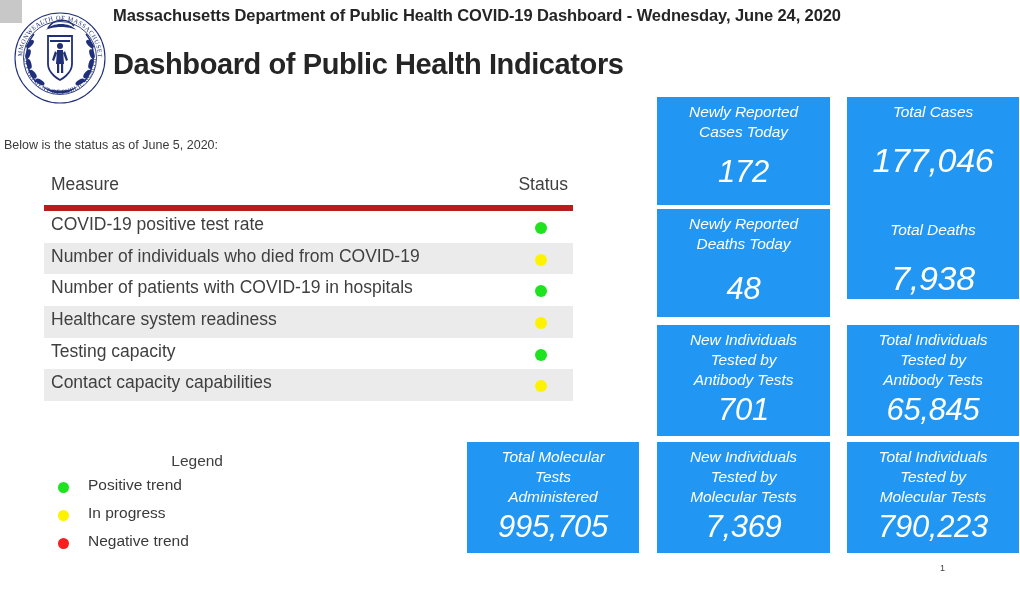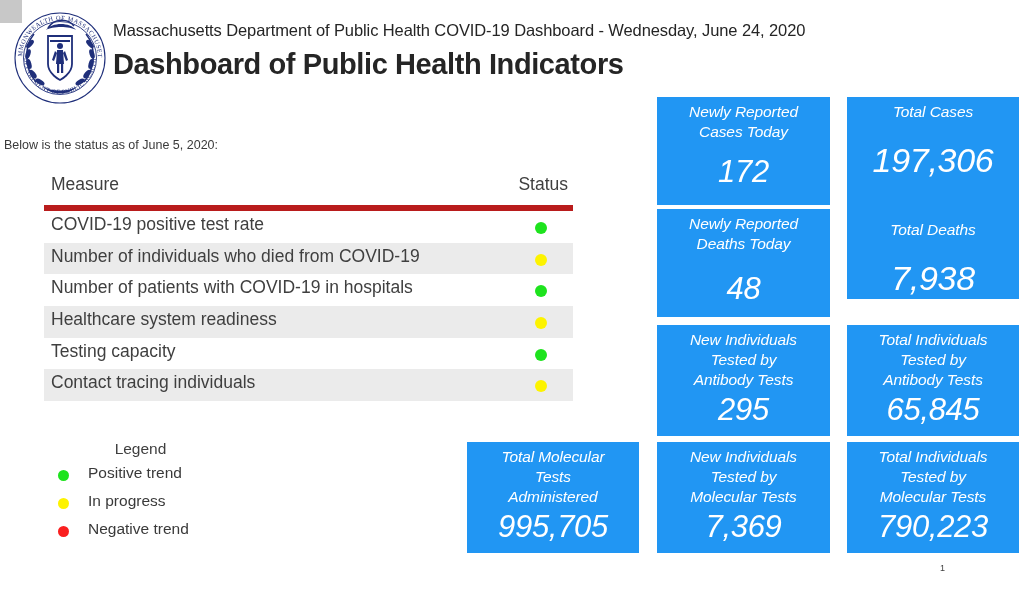--- a/index.html
+++ b/index.html
@@ -33,23 +33,23 @@
     top: 6px;
     width: 104px;
     height: 104px;
   }
   .seal svg { display: block; width: 104px; height: 104px; }
 
   
   .hdr-line1 {
     position: absolute;
     left: 113px;
-    top: 21px;
+    top: 6px;
     font-size: 16.5px;
-    font-weight: normal;
+    font-weight: bold;
     color: #252525;
     letter-spacing: -0.1px;
     white-space: nowrap;
   }
   .hdr-line2 {
     position: absolute;
     left: 113px;
     top: 48px;
     font-size: 29px;
     font-weight: bold;
@@ -120,24 +120,25 @@
   
   .legend {
     position: absolute;
     left: 44px;
     top: 440px;
     width: 230px;
   }
   .legend-title {
     font-size: 15.5px;
     color: #3f3f3f;
-    text-align: center;
+    text-align: right;
     width: 165px;
     margin-left: 14px;
     margin-bottom: 6px;
+    margin-top: 12px;
   }
   .legend-row {
     position: relative;
     height: 28px;
   }
   .legend-dot {
     position: absolute;
     left: 14px;
     top: 6px;
     width: 11px;
@@ -267,21 +268,21 @@
   </div>
   <div class="trow alt">
     <div class="td-measure">Healthcare system readiness</div>
     <div class="td-status" style="background:#fdf300"></div>
   </div>
   <div class="trow">
     <div class="td-measure">Testing capacity</div>
     <div class="td-status" style="background:#1ee31e"></div>
   </div>
   <div class="trow alt">
-    <div class="td-measure">Contact tracing individuals</div>
+    <div class="td-measure">Contact capacity capabilities</div>
     <div class="td-status" style="background:#fdf300"></div>
   </div>
 </div>
 
 <div class="legend">
   <div class="legend-title">Legend</div>
   <div class="legend-row">
     <div class="legend-dot" style="background:#1ee31e"></div>
     <div class="legend-label">Positive trend</div>
   </div>
@@ -296,39 +297,39 @@
 </div>
 
 <div class="card" style="left:657px; top:97px; width:173px; height:108px;">
   <div class="card-title">Newly Reported
 Cases Today</div>
   <div class="card-value" style="margin-top:12px;">172</div>
 </div>
 
 <div class="card" style="left:847px; top:97px; width:172px; height:132px;">
   <div class="card-title">Total Cases</div>
-  <div class="card-value" style="margin-top:20px; font-size:34px;">197,306</div>
+  <div class="card-value" style="margin-top:20px; font-size:34px;">177,046</div>
 </div>
 
 <div class="card" style="left:657px; top:209px; width:173px; height:108px;">
   <div class="card-title">Newly Reported
 Deaths Today</div>
   <div class="card-value" style="margin-top:17px;">48</div>
 </div>
 
 <div class="card" style="left:847px; top:215px; width:172px; height:84px;">
   <div class="card-title">Total Deaths</div>
   <div class="card-value" style="margin-top:20px; font-size:34px;">7,938</div>
 </div>
 
 <div class="card" style="left:657px; top:325px; width:173px; height:111px;">
   <div class="card-title">New Individuals
 Tested by
 Antibody Tests</div>
-  <div class="card-value" style="margin-top:2px;">295</div>
+  <div class="card-value" style="margin-top:2px;">701</div>
 </div>
 
 <div class="card" style="left:847px; top:325px; width:172px; height:111px;">
   <div class="card-title">Total Individuals
 Tested by
 Antibody Tests</div>
   <div class="card-value" style="margin-top:2px;">65,845</div>
 </div>
 
 <div class="card" style="left:467px; top:442px; width:172px; height:111px;">

